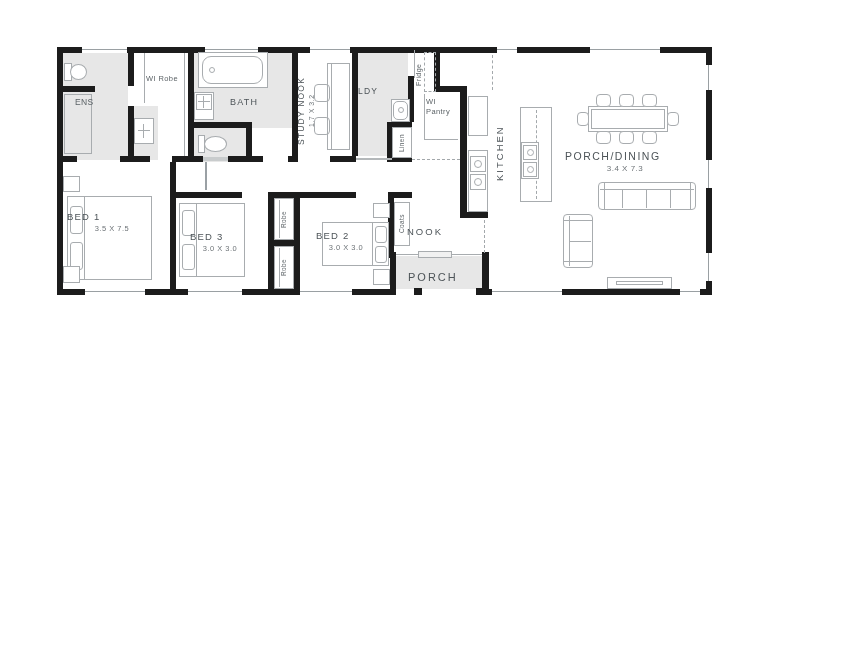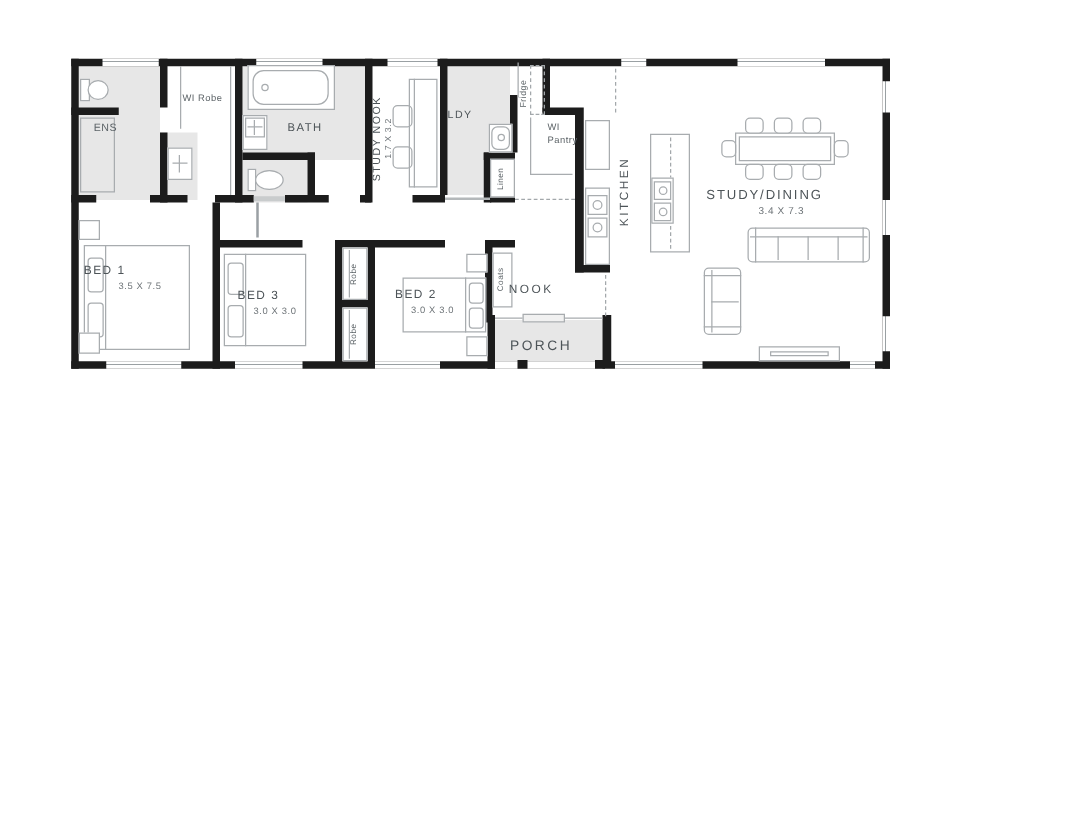--- a/index.html
+++ b/index.html
@@ -198,24 +198,24 @@
   <div class="l" style="left:396px;top:254px;width:86px;height:1px;"></div>
   <div class="f" style="left:418px;top:251px;width:34px;height:7px;background:#f1f1f1;"></div>
 
   <div class="lbl sm" style="left:75px;top:97px;width:40px;font-size:8.5px;">ENS</div>
   <div class="lbl sm" style="left:146px;top:74px;width:34px;font-size:7.5px;">WI Robe</div>
   <div class="lbl" style="left:230px;top:97px;width:40px;font-size:9px;">BATH</div>
   <div class="lbl v" style="left:296px;top:64px;width:11px;height:94px;font-size:8.5px;">STUDY NOOK</div>
   <div class="dim v" style="left:307px;top:76px;width:9px;height:70px;font-size:7px;">1.7 X 3.2</div>
   <div class="lbl" style="left:358px;top:86px;width:40px;font-size:8.5px;">LDY</div>
   <div class="lbl v sm" style="left:414px;top:56px;width:10px;height:38px;font-size:7px;">Fridge</div>
-  <div class="lbl sm" style="left:426px;top:97px;width:36px;font-size:7.5px;padding-left:12px;">WI Pantry</div>
+  <div class="lbl sm" style="left:426px;top:97px;width:36px;font-size:7.5px;">WI Pantry</div>
   <div class="lbl v sm" style="left:396px;top:130px;width:12px;height:26px;font-size:6.5px;">Linen</div>
   <div class="lbl v" style="left:494px;top:116px;width:13px;height:74px;font-size:9.5px;letter-spacing:2px;">KITCHEN</div>
-  <div class="lbl" style="left:565px;top:150px;width:120px;font-size:10.5px;letter-spacing:1.5px;">STUDY/DINING</div>
+  <div class="lbl" style="left:565px;top:150px;width:120px;font-size:10.5px;letter-spacing:1.5px;">PORCH/DINING</div>
   <div class="dim" style="left:565px;top:164px;width:120px;font-size:8px;">3.4 X 7.3</div>
   <div class="lbl" style="left:67px;top:211px;width:60px;font-size:9.5px;">BED 1</div>
   <div class="dim" style="left:82px;top:224px;width:60px;font-size:7.5px;">3.5 X 7.5</div>
   <div class="lbl" style="left:190px;top:231px;width:60px;font-size:9.5px;">BED 3</div>
   <div class="dim" style="left:190px;top:244px;width:60px;font-size:7.5px;">3.0 X 3.0</div>
   <div class="lbl" style="left:316px;top:230px;width:60px;font-size:9.5px;">BED 2</div>
   <div class="dim" style="left:316px;top:243px;width:60px;font-size:7.5px;">3.0 X 3.0</div>
   <div class="lbl v sm" style="left:279px;top:205px;width:10px;height:28px;font-size:6.5px;">Robe</div>
   <div class="lbl v sm" style="left:279px;top:253px;width:10px;height:28px;font-size:6.5px;">Robe</div>
   <div class="lbl v sm" style="left:397px;top:210px;width:10px;height:28px;font-size:6.5px;">Coats</div>

